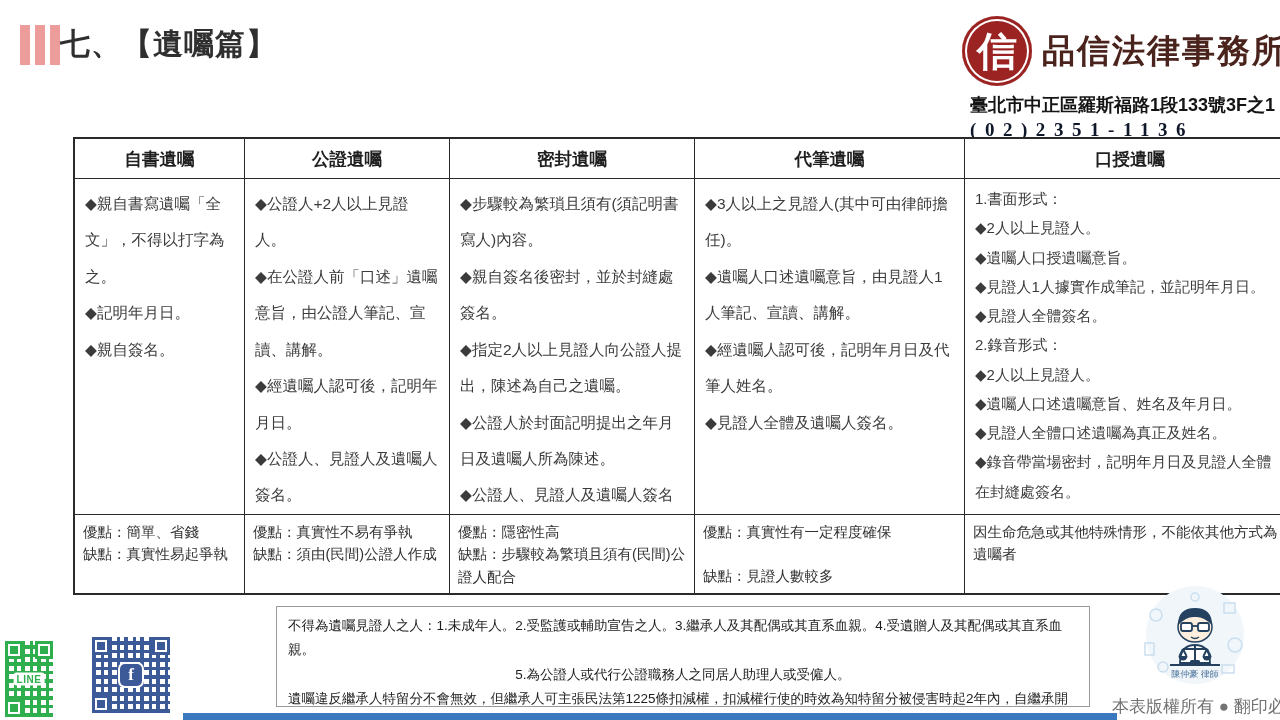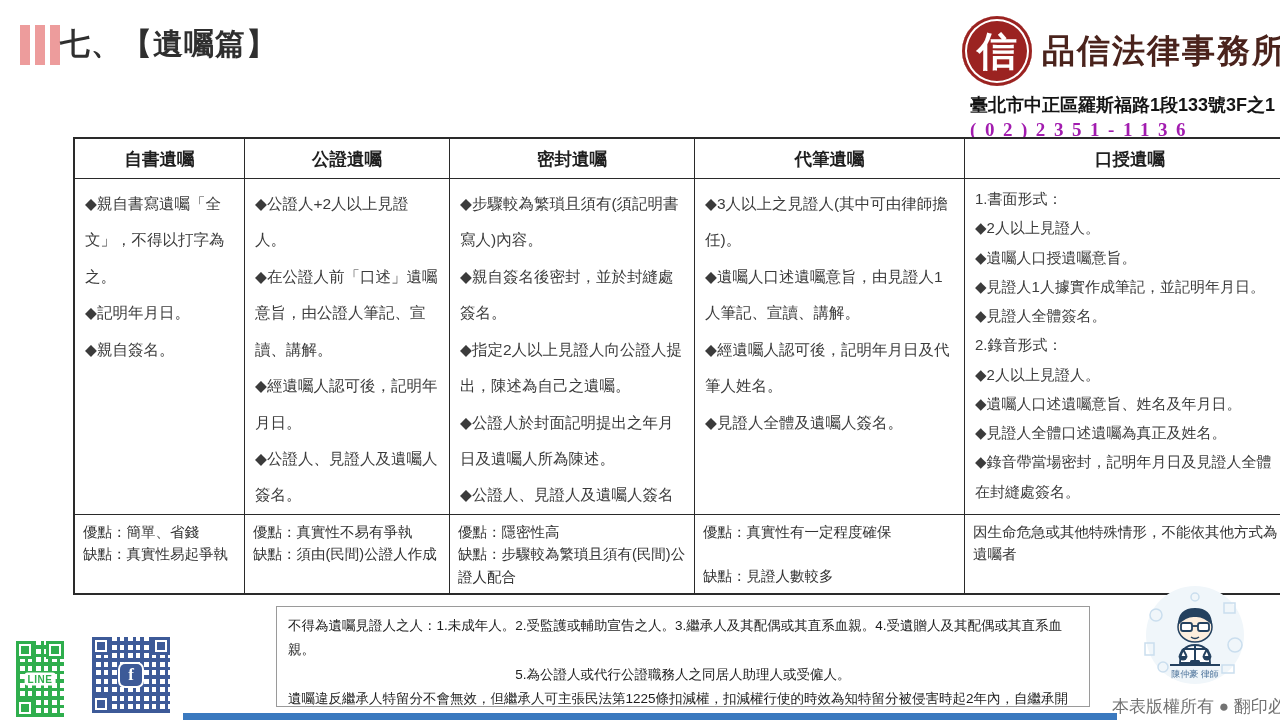--- a/index.html
+++ b/index.html
@@ -18,42 +18,42 @@
   .firm-top { display:flex; align-items:center; gap:10px; height:78px; }
   .seal { width:70px; height:70px; border-radius:50%; background:#9B2321; color:#fff;
           display:flex; align-items:center; justify-content:center; flex:0 0 auto;
           font-family:"Liberation Serif","DejaVu Serif",serif; font-size:40px; font-weight:700;
           box-shadow: inset 0 0 0 3px #9B2321, inset 0 0 0 5px #ffffff; }
   .firm-name { font-family:"Liberation Serif","DejaVu Serif",serif; font-size:33px; font-weight:700;
                color:#4a231c; letter-spacing:2px; white-space:nowrap; }
   .firm-addr { margin-top:3px; margin-left:8px; font-family:Liberation Sans, sans-serif;
                font-weight:700; font-size:18px; color:#141414; white-space:nowrap; }
   .firm-phone { margin-top:2px; margin-left:8px; font-family:"Liberation Serif","DejaVu Serif",serif;
-                font-weight:700; font-size:19px; color:#a21caf; letter-spacing:0.45em; white-space:nowrap; }
+                font-weight:700; font-size:19px; color:#0f172a; letter-spacing:0.45em; white-space:nowrap; }
   
   .will-table { position:absolute; left:30px; top:137px;
     display:grid; grid-template-columns:170px 205px 245px 270px 330px;
     grid-template-rows:40px 336px 78px; border:2px solid #2a2a2a; background:#fff;margin-left:43px; }
   .will-table > div { border-right:1px solid #2a2a2a; border-bottom:1px solid #2a2a2a; overflow:hidden; }
   .will-table > div:nth-child(5n) { border-right:none; }
   .will-table > div:nth-child(n+11) { border-bottom:none; }
   .th { display:flex; align-items:center; justify-content:center;
         font-size:17.5px; font-weight:700; color:#1f1f1f; }
   .td-body { padding:7px 10px 0 10px; font-size:15.5px; color:#3b3b3b; line-height:2.35; word-break:break-all; }
   .td-body.tight { font-size:15px; line-height:1.95; padding-top:5px; }
   .td-sum { padding:6px 8px; font-size:14.5px; color:#333; line-height:1.55; word-break:break-all; }
   .td-sum.v-center { display:flex; flex-direction:column; justify-content:space-between; }
   
   .note-box { position:absolute; left:276px; top:606px; width:814px; height:101px;
     border:1px solid #9a9a9a; padding:7px 11px; font-size:13.5px; line-height:1.8; color:#1c1c1c; }
   .note-box p { margin:0; }
   .note-box .center { text-align:center; }
   
   .qr { position:absolute; background-color:#fff; }
-  .qr-line { left:16px; top:641px; width:48px; height:76px;
+  .qr-line { left:5px; top:641px; width:48px; height:76px;
     background-image:
       repeating-linear-gradient(90deg,#2fae4d 0 4px,rgba(0,0,0,0) 4px 9px,#2fae4d 9px 12px,rgba(0,0,0,0) 12px 16px),
       repeating-linear-gradient(0deg,#2fae4d 0 4px,#fff 4px 9px,#2fae4d 9px 12px,#fff 12px 17px); }
   .qr-fb { left:92px; top:637px; width:78px; height:76px;
     background-image:
       repeating-linear-gradient(90deg,#3d5a98 0 4px,rgba(0,0,0,0) 4px 9px,#3d5a98 9px 12px,rgba(0,0,0,0) 12px 16px),
       repeating-linear-gradient(0deg,#3d5a98 0 4px,#fff 4px 9px,#3d5a98 9px 12px,#fff 12px 17px); }
   .qr b { position:absolute; width:18px; height:18px; background:#fff; border:3px solid; }
   .qr b::after { content:""; position:absolute; inset:2px; }
   .qr-line b { border-color:#2fae4d; } .qr-line b::after { background:#2fae4d; }

